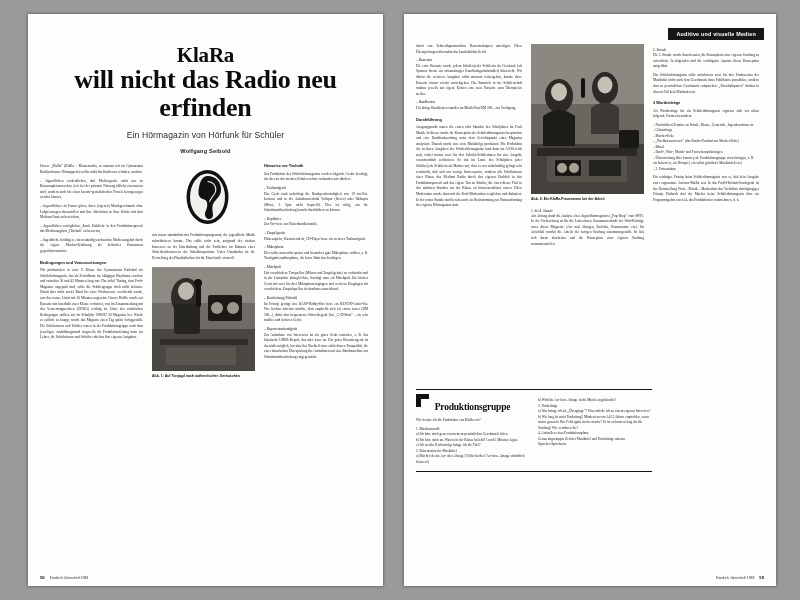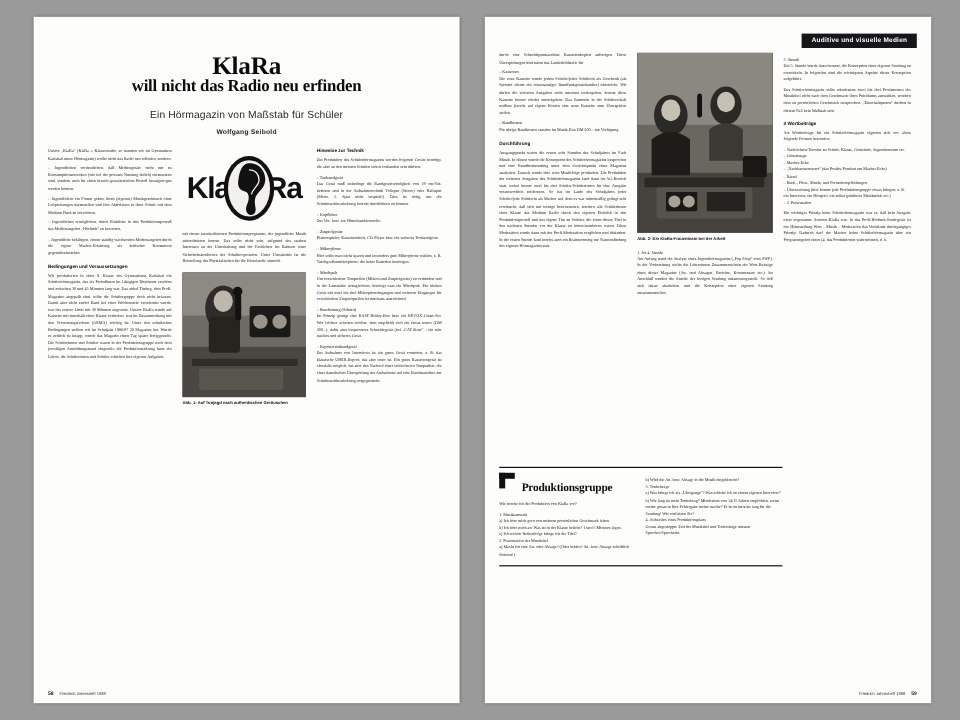--- a/index.html
+++ b/index.html
@@ -20,21 +20,21 @@
   .page-right{left:404px;width:372px;}
 
   .page-inner{position:absolute;inset:0;padding:14px 12px 10px 12px;}
 
   
   .headline{
     text-align:center;font-weight:bold;line-height:1.06;
     font-size:21px;letter-spacing:-.2px;color:#0b0b0b;
     margin:16px 0 0 0;
   }
-  .headline .l2{display:block;font-size:14px;}
+  .headline .l2{display:block;font-size:26px;}
   .subhead{
     text-align:center;font-family:"Liberation Sans",sans-serif;
     font-size:8.6px;color:#2a2a2a;margin-top:9px;letter-spacing:.1px;
   }
   .byline{
     text-align:center;font-family:"Liberation Sans",sans-serif;
     font-weight:bold;font-size:5.6px;color:#1a1a1a;margin-top:8px;
     letter-spacing:.2px;
   }
 
@@ -133,40 +133,37 @@
 
 <div class="spread">
 
   <div class="page page-left">
     <div class="page-inner">
 
       <h1 class="headline">
         <span>KlaRa</span>
         <span class="l2">will nicht das Radio neu erfinden</span>
       </h1>
-      <div class="subhead">Ein Hörmagazin von Maßstab für Schüler</div>
+      <div class="subhead">Ein Hörmagazin von Hörfunk für Schüler</div>
       <div class="byline">Wolfgang Seibold</div>
 
       <div class="cols">
 
         <div class="col">
           <p class="body-txt">Unsere „KlaRa“ (KlaRa = Klassenradio, so nannten wir im Gymnasium Karlsbad unser Hörmagazin) wollte nicht das Radio neu erfinden, sondern</p>
           <p class="body-txt">– Jugendlichen verdeutlichen, daß Mediengeräte nicht nur zu Konsumptionszwecken (wie bei der privaten Nutzung üblich) einzusetzen sind, sondern auch für einen kreativ-gestalterischen Prozeß herangezogen werden können,</p>
           <p class="body-txt">– Jugendlichen ein Forum geben, ihren (eigenen) Musikgeschmack ohne Lobpreisungen darzustellen und ihre Aktivitäten in ihrer Schule mit dem Medium Funk zu bereichern,</p>
           <p class="body-txt">– Jugendlichen ermöglichen, durch Einblicke in den Produktionsprozeß das Medienangebot „Hörfunk“ zu bewerten,</p>
           <p class="body-txt">– Jugendliche befähigen, einem ständig wachsenden Medienangebot durch die eigene Macher-Erfahrung als kritischer Konsument gegenüberzustehen.</p>
           <div class="sec-h">Bedingungen und Voraussetzungen</div>
           <p class="body-txt">Wir produzierten in einer 9. Klasse des Gymnasiums Karlsbad ein Schülerhörmagazin, das als Periodikum im 14tägigen Rhythmus erschien und zwischen 30 und 45 Minuten lang war. Das zirkel Timing, dem Profi-Magazine angepaßt sind, sollte die Schülergruppe doch nicht belasten. Damit aber nicht zuviel Band bei einer Wochenserie verschenkt wurde, war das erstere Limit mit 30 Minuten angesetzt. Unsere KlaRa wurde auf Kassette mit innerhalb einer Klasse verbreitet, was im Zusammenhang mit den Verwertungsrechten (GEMA) wichtig ist. Unter den schulischen Bedingungen stellten wir im Schuljahr 1986/87 20 Magazine her. Wurde es zeitlich zu knapp, wurde das Magazin einen Tag später fertiggestellt. Die Schülerinnen und Schüler waren in der Produktionsgruppe nach dem jeweiligen Ausbildungsstand eingeteilt; die Produktionsleitung hatte ein Lehrer, die Schülerinnen und Schüler erhielten ihre eigenen Aufgaben.</p>
         </div>
 
         <div class="col">
           <div class="logo-wrap">
-            <div class="logo-text">
-              <span>Kla</span><span class="gap"></span><span>Ra</span>
-            </div>
             <svg class="ear" viewBox="0 0 44 56">
               <ellipse cx="22" cy="28" rx="21" ry="27" fill="#111"></ellipse>
               <ellipse cx="22" cy="28" rx="17.5" ry="23.5" fill="#f2f0ec"></ellipse>
               <path d="M22 7c9 0 14 7 13.5 14.5C35 29 28 31 27 37c-.8 5 1.5 8 0 11-1.4 2.8-5.5 3-7-.5-1.6-3.7 1-6 1.6-10 .6-4.2-.6-6.5-3.6-7.2-3.2-.8-5.6-3.6-5-8C13.8 12.6 17 7 22 7z" fill="#111"></path>
               <path d="M22 12.5c5.5 0 8.6 4.2 8.3 9-.3 4.6-5.4 6.8-6.3 11.5" fill="none" stroke="#f2f0ec" stroke-width="1.1"></path>
             </svg>
           </div>
           <p class="body-txt">mit einem standardisierten Produktionsprogramm, der jugendliche Musik subordinieren konnte. Das sollte nicht sein, aufgrund des starken Interesses an der Unterhaltung und der Fachlehrer im Rahmen einer Sicherheitskonferenz der Schulkooperation. Unter Umständen ist die Herstellung des Physikalischen für die Einzelsteile sinnvoll.</p>
 
           <div class="photo" style="height:104px;margin-top:6px;">

